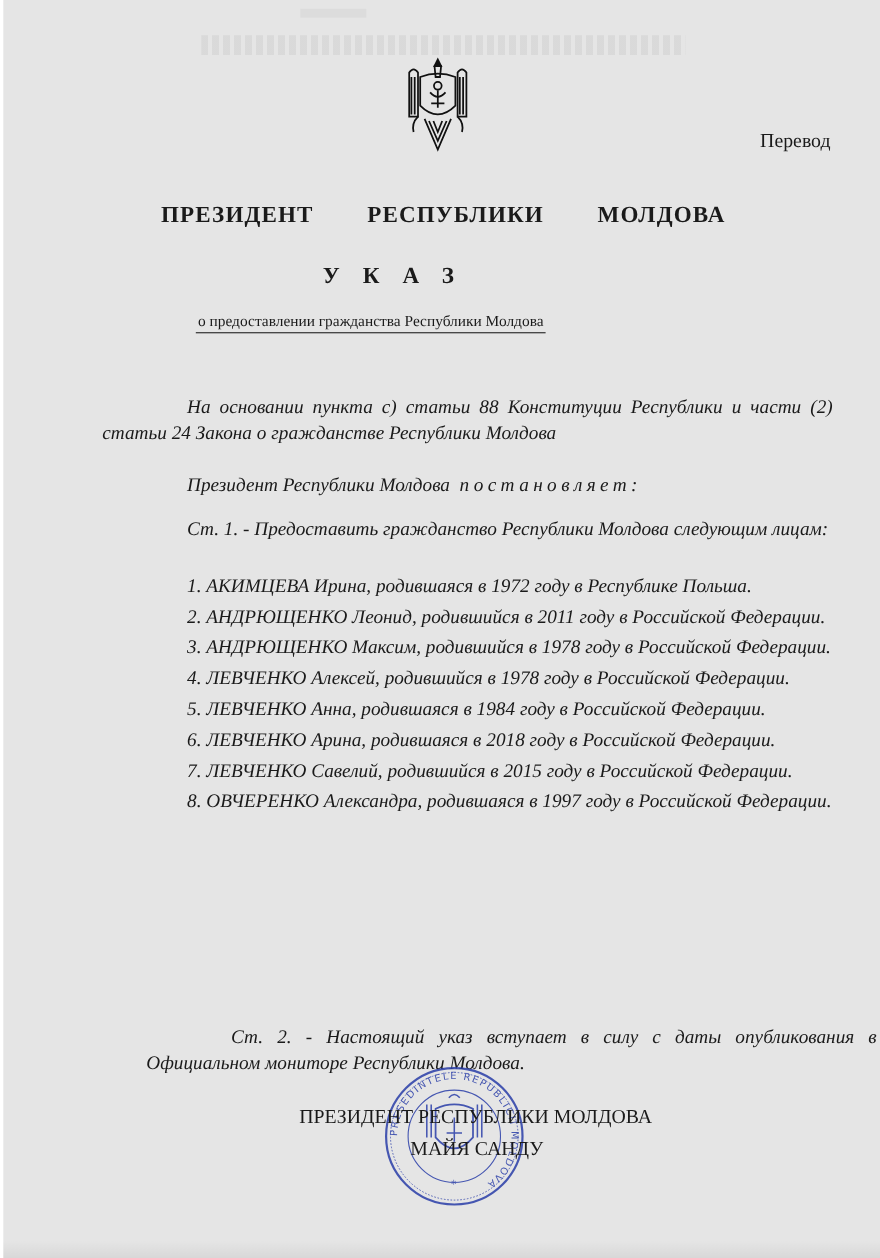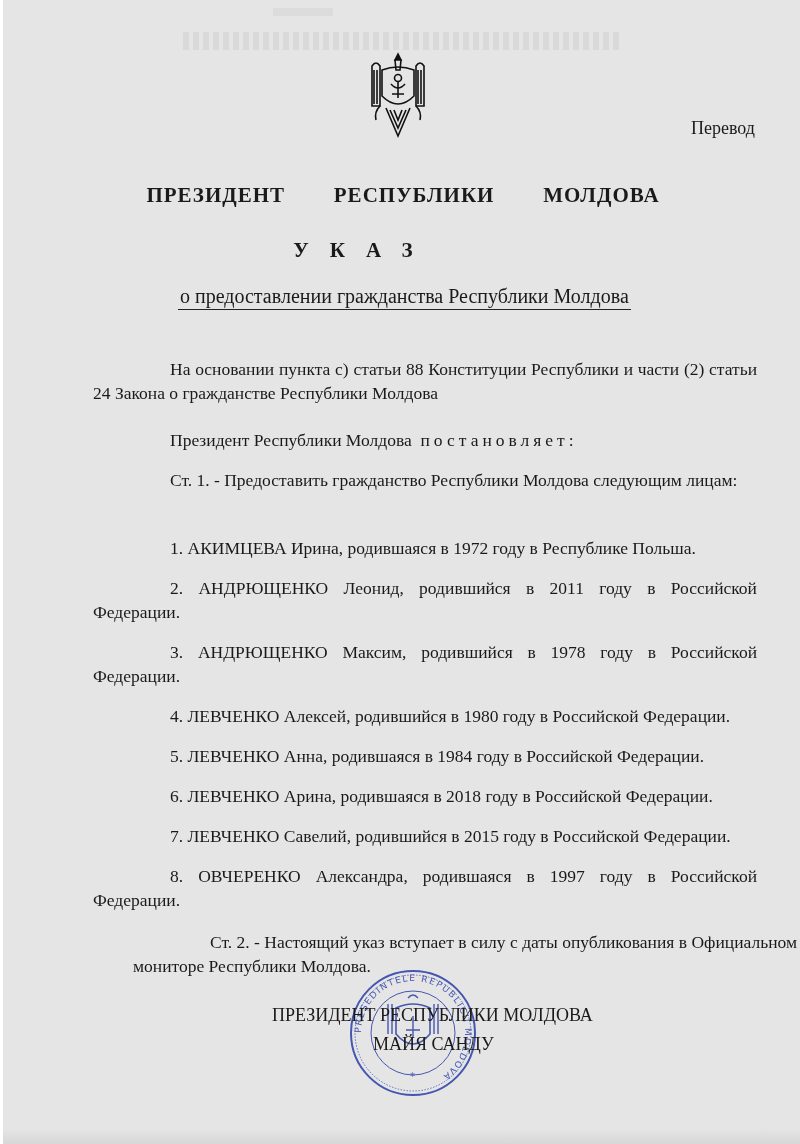--- a/index.html
+++ b/index.html
@@ -11,29 +11,29 @@
     .page { position: absolute; left: 3px; top: 0; width: 800px; height: 1144px; background: #e5e5e5; }
     .ghost { position: absolute; left: 180px; top: 32px; width: 440px; height: 18px; opacity: 0.08;
       background: repeating-linear-gradient(90deg, #555 0 6px, transparent 6px 10px); }
     .ghost2 { position: absolute; left: 270px; top: 8px; width: 60px; height: 8px; opacity: 0.06; background: #555; }
     .coat { position: absolute; left: 365px; top: 50px; width: 60px; height: 92px; }
     .translation { position: absolute; right: 48px; top: 118px; font-size: 18px; }
     .title { position: absolute; left: 0; width: 800px; top: 183px; text-align: center;
       font-weight: bold; font-size: 21px; letter-spacing: 1px; word-spacing: 10px; }
     .ukaz { position: absolute; left: 0; width: 709px; top: 238px; text-align: center;
       font-weight: bold; font-size: 21px; letter-spacing: 21px; padding-left: 12px; box-sizing: border-box; }
-    .subject { position: absolute; left: 175px; top: 285px; font-size: 20px;
+    .subject { position: absolute; left: 175px; top: 285px; font-size: 14px;
       border-bottom: 1.5px solid #222; padding: 0 2px 1px 2px; text-align: right; }
-    .body { position: absolute; left: 90px; width: 664px; font-size: 17.5px; line-height: 24px; }
+    .body { position: absolute; left: 90px; width: 664px; font-size: 17.5px; line-height: 24px; font-style: italic; }
     .p { text-align: justify; text-align-last: left; text-indent: 77px; margin: 0; }
     .basis { top: 357px; }
     .decree-line { top: 428px; }
     .art1 { top: 468px; }
     .items { top: 520px; }
-    .item { margin: 16px 0 4px 0; }
+    .item { margin: 0 0 4px 0; }
     .art2 { top: 930px; margin-left: 40px; }
     .sig { position: absolute; left: 269px; top: 1005px; font-size: 18px; }
     .sig-name { position: absolute; left: 370px; top: 1034px; font-size: 18px; }
     .place-date { position: absolute; left: 128px; top: 1077px; font-size: 17.5px; line-height: 22px; }
     .stamp { position: absolute; left: 345px; top: 968px; width: 130px; height: 130px; opacity: 0.85; }
     .spaced { letter-spacing: 4px; }
     .bottom-shadow { position: absolute; left: 0; bottom: 0; width: 800px; height: 16px;
       background: linear-gradient(180deg, rgba(0,0,0,0) 0%, rgba(0,0,0,0.06) 100%); }
   </style>
 </head>
@@ -78,21 +78,21 @@
   </div>
 
   <div class="body art1">
     <p class="p">Ст. 1. - Предоставить гражданство Республики Молдова следующим лицам:</p>
   </div>
 
   <div class="body items" id="persons-list">
       <p class="p item"><span>1.</span> <span>АКИМЦЕВА Ирина, родившаяся в 1972 году в Республике Польша.</span></p>
       <p class="p item"><span>2.</span> <span>АНДРЮЩЕНКО Леонид, родившийся в 2011 году в Российской Федерации.</span></p>
       <p class="p item"><span>3.</span> <span>АНДРЮЩЕНКО Максим, родившийся в 1978 году в Российской Федерации.</span></p>
-      <p class="p item"><span>4.</span> <span>ЛЕВЧЕНКО Алексей, родившийся в 1980 году в Российской Федерации.</span></p>
+      <p class="p item"><span>4.</span> <span>ЛЕВЧЕНКО Алексей, родившийся в 1978 году в Российской Федерации.</span></p>
       <p class="p item"><span>5.</span> <span>ЛЕВЧЕНКО Анна, родившаяся в 1984 году в Российской Федерации.</span></p>
       <p class="p item"><span>6.</span> <span>ЛЕВЧЕНКО Арина, родившаяся в 2018 году в Российской Федерации.</span></p>
       <p class="p item"><span>7.</span> <span>ЛЕВЧЕНКО Савелий, родившийся в 2015 году в Российской Федерации.</span></p>
       <p class="p item"><span>8.</span> <span>ОВЧЕРЕНКО Александра, родившаяся в 1997 году в Российской Федерации.</span></p>
     </div>
 
   <div class="body art2">
     <p class="p">Ст. 2. - Настоящий указ вступает в силу с даты опубликования в Официальном мониторе Республики Молдова.</p>
   </div>
 

